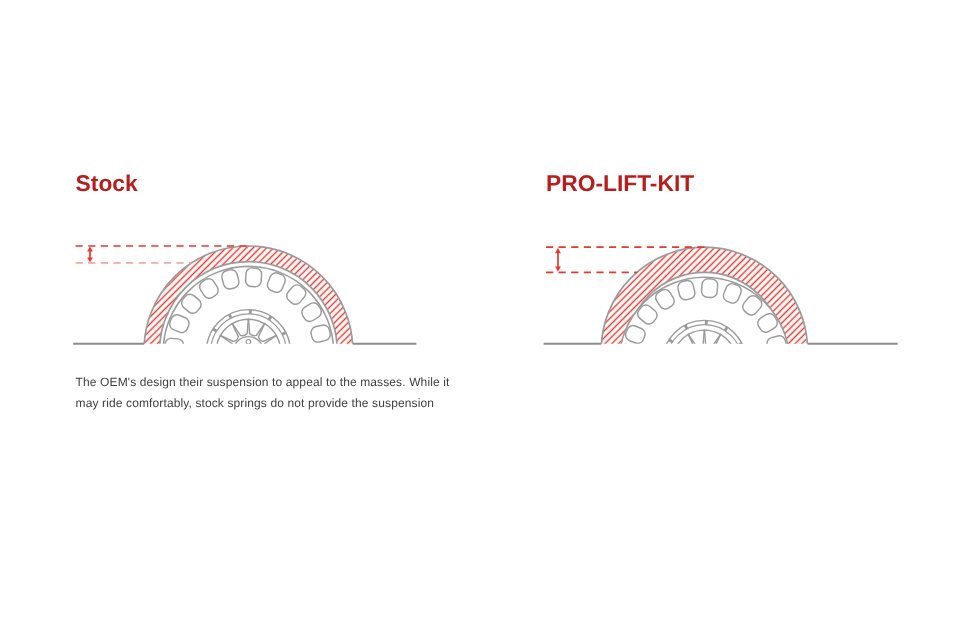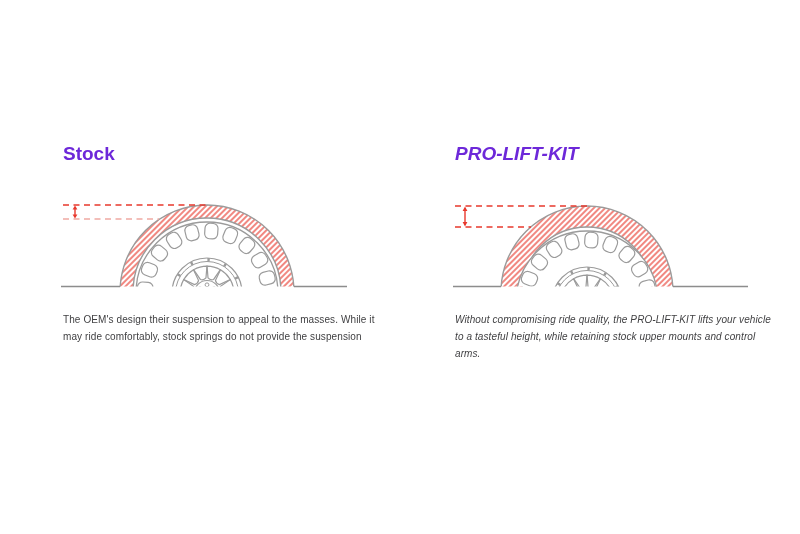--- a/index.html
+++ b/index.html
@@ -2,24 +2,24 @@
 <html><head>
 <meta charset="utf-8">
 <style>
   html,body{margin:0;padding:0;background:#ffffff;}
   .page{
     position:relative;width:800px;height:534px;background:#ffffff;overflow:hidden;
     font-family:"Liberation Sans", sans-serif;
   }
   .panel{position:absolute;top:0;width:345px;height:534px;}
   .panel.left{left:63px;}
-  .panel.right{left:455px;font-style:italic;}
+  .panel.right{left:455px;}
   .panel h2{
     position:absolute;top:141px;left:0;margin:0;
-    font-size:19px;line-height:26px;font-weight:700;color:#6d28d9;letter-spacing:0;
+    font-size:19px;line-height:26px;font-weight:700;color:#b91c1c;letter-spacing:0;
   }
   .figure{position:absolute;top:190px;width:340px;height:105px;}
   .panel.left  .figure{left:-8px;}
   .panel.right .figure{left:-10px;}
   .desc{
     position:absolute;top:301px;left:0;width:300px;
     font-size:10px;line-height:17px;color:#3f3f41;letter-spacing:.1px;
   }
   .desc span{display:block;white-space:nowrap;}
   svg{display:block;}
@@ -214,20 +214,15 @@
           <path d="M20 36.5 L17.6 32 L22.4 32 Z" fill="#e8382d"></path>
         </g>
 
         <g stroke="#8d8d8d" stroke-width="1.7">
           <line x1="8" y1="96.5" x2="56" y2="96.5"></line>
           <line x1="228" y1="96.5" x2="303" y2="96.5"></line>
         </g>
       </svg>
     </div>
 
-    <p class="desc">
-      <span>Without compromising ride quality, the PRO-LIFT-KIT lifts your vehicle</span>
-      <span>to a tasteful height, while retaining stock upper mounts and control</span>
-      <span>arms.</span>
-    </p>
   </section>
 
 </div>
 
 </body></html>

